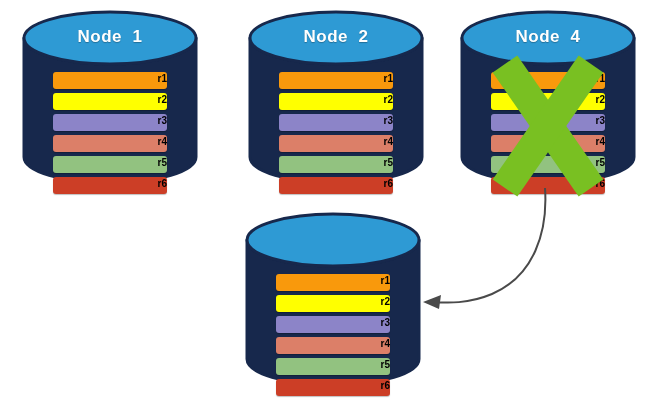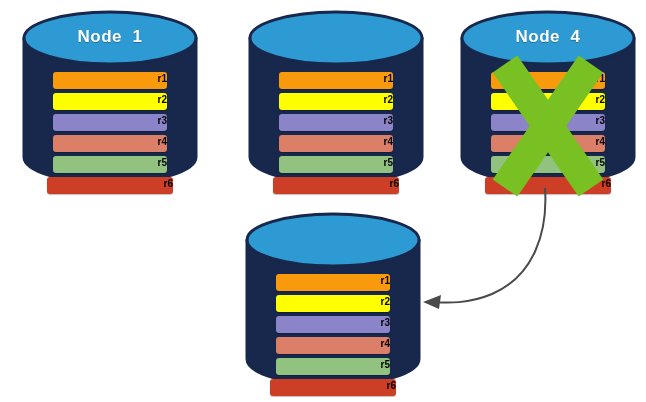--- a/index.html
+++ b/index.html
@@ -62,21 +62,20 @@
     color: #000000;
     font-weight: bold;
     font-size: 10px;
     line-height: 13px;
     text-align: right;
     box-shadow: 0 1px 1px rgba(0,0,0,0.25);
   }
 
   .record:last-child {
     margin-bottom: 12px;
-    padding-left: 12px;
   }
 
   .cross-overlay {
     position: absolute;
     overflow: visible;
     pointer-events: none;
   }
 
   .arrow-layer {
     position: absolute;
@@ -105,20 +104,21 @@
         <div class="record" style="background: rgb(220, 127, 104); width: 114px;">r4</div>
         <div class="record" style="background: rgb(146, 194, 128); width: 114px;">r5</div>
         <div class="record" style="background: rgb(204, 62, 38); width: 114px;">r6</div>
       </div>
     </div>
     <div class="node" style="left: 248px; top: 10px; width: 176px; height: 175px;">
       <svg class="node-svg" width="176" height="175" viewBox="0 0 176 175">
         <path d="M 2,28 L 2,147 A 86,26 0 0 0 174,147 L 174,28 A 86,26 0 0 1 2,28 Z" fill="#17284C" stroke="#17284C" stroke-width="3" stroke-linejoin="round"></path>
         <ellipse cx="88" cy="28" rx="86" ry="26" fill="#2E9AD4" stroke="#17284C" stroke-width="3"></ellipse>
       </svg>
+      <div class="node-title" style="top: 17px;">Node  2</div>
       <div class="records" style="top: 62px;">
         <div class="record" style="background: rgb(249, 153, 12); width: 114px;">r1</div>
         <div class="record" style="background: rgb(255, 255, 0); width: 114px;">r2</div>
         <div class="record" style="background: rgb(140, 132, 200); width: 114px;">r3</div>
         <div class="record" style="background: rgb(220, 127, 104); width: 114px;">r4</div>
         <div class="record" style="background: rgb(146, 194, 128); width: 114px;">r5</div>
         <div class="record" style="background: rgb(204, 62, 38); width: 114px;">r6</div>
       </div>
     </div>
     <div class="node" style="left: 460px; top: 10px; width: 176px; height: 175px;">

